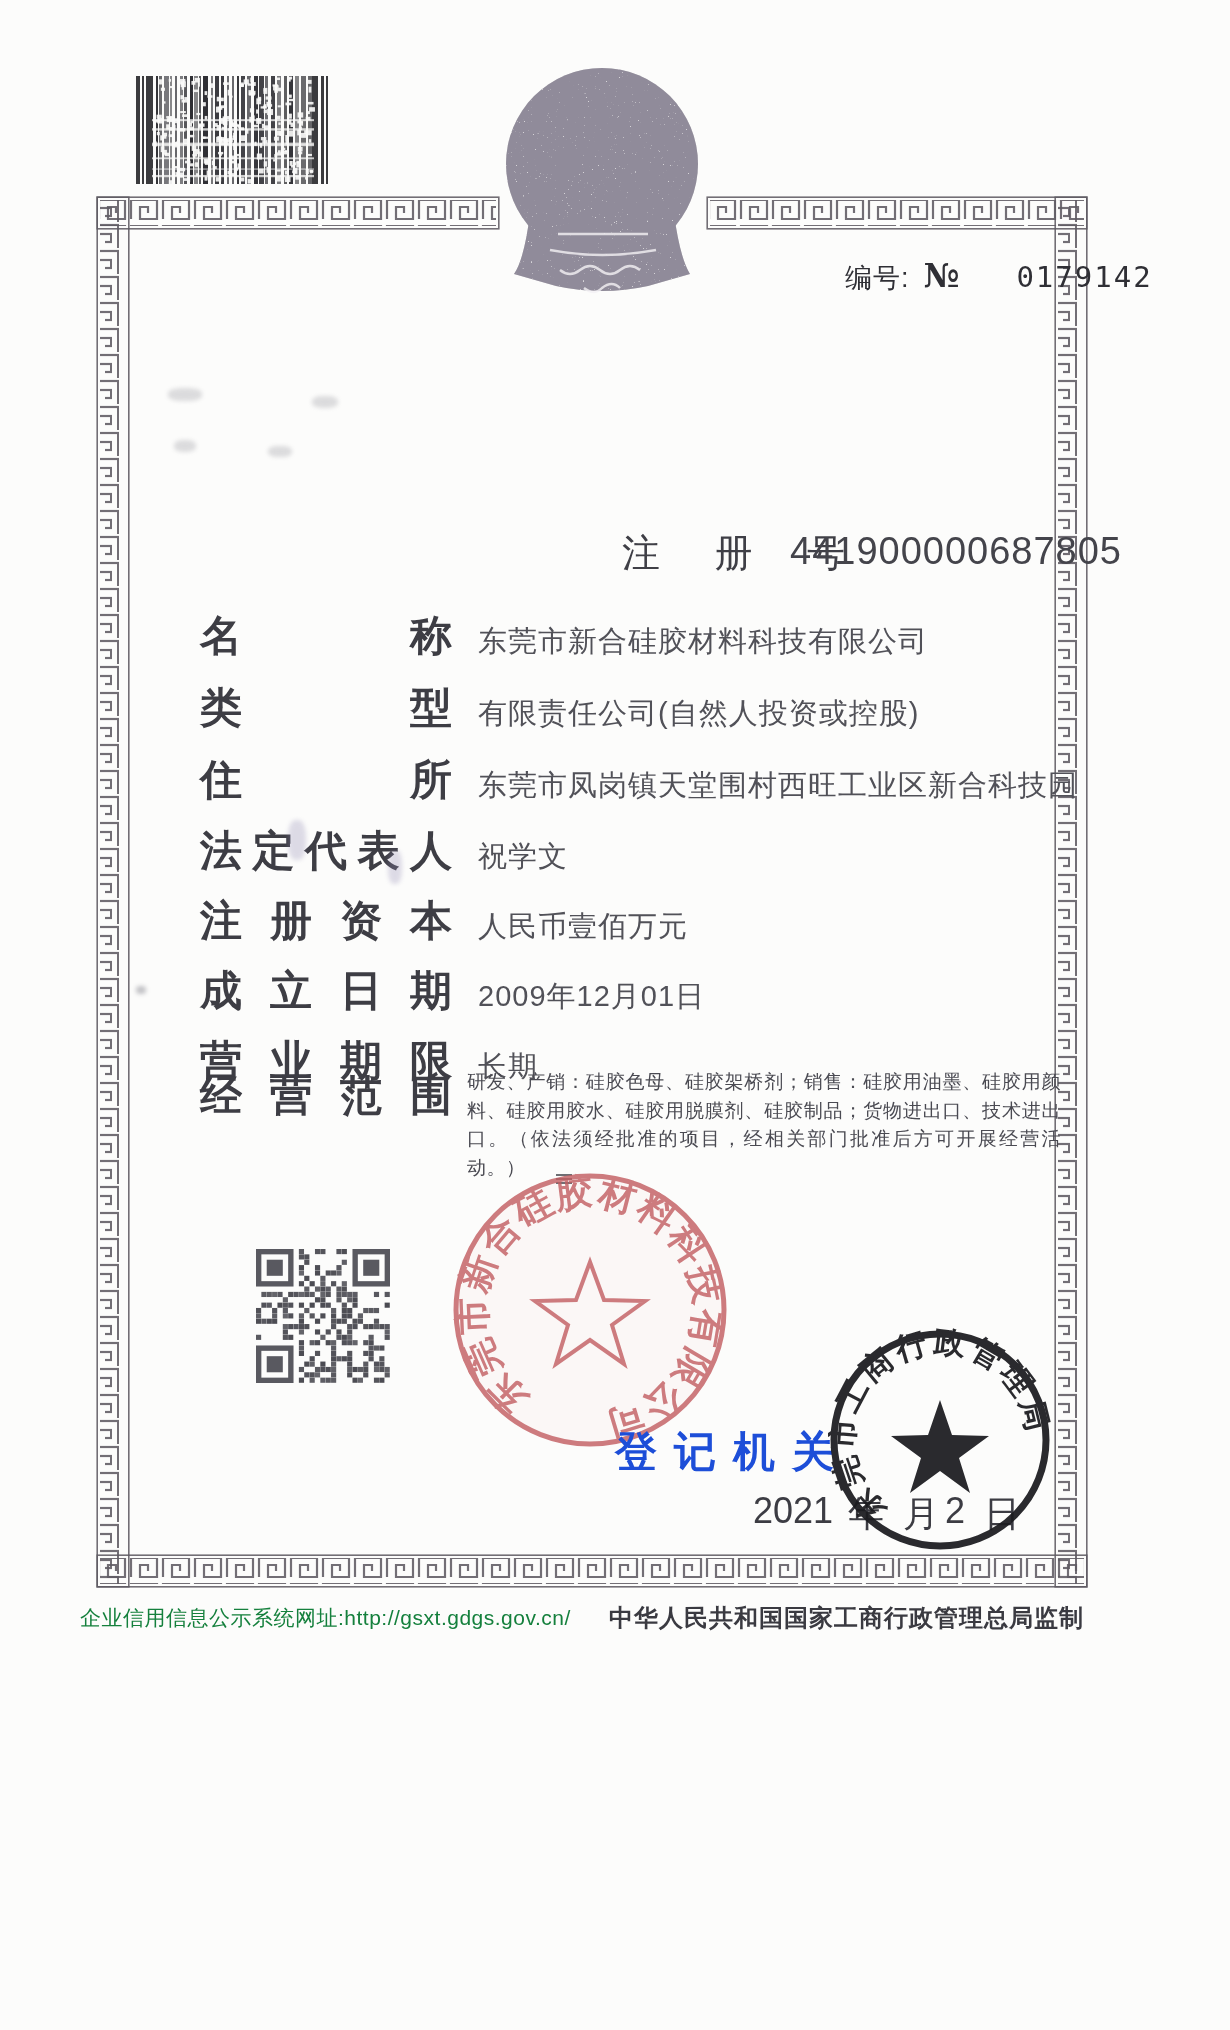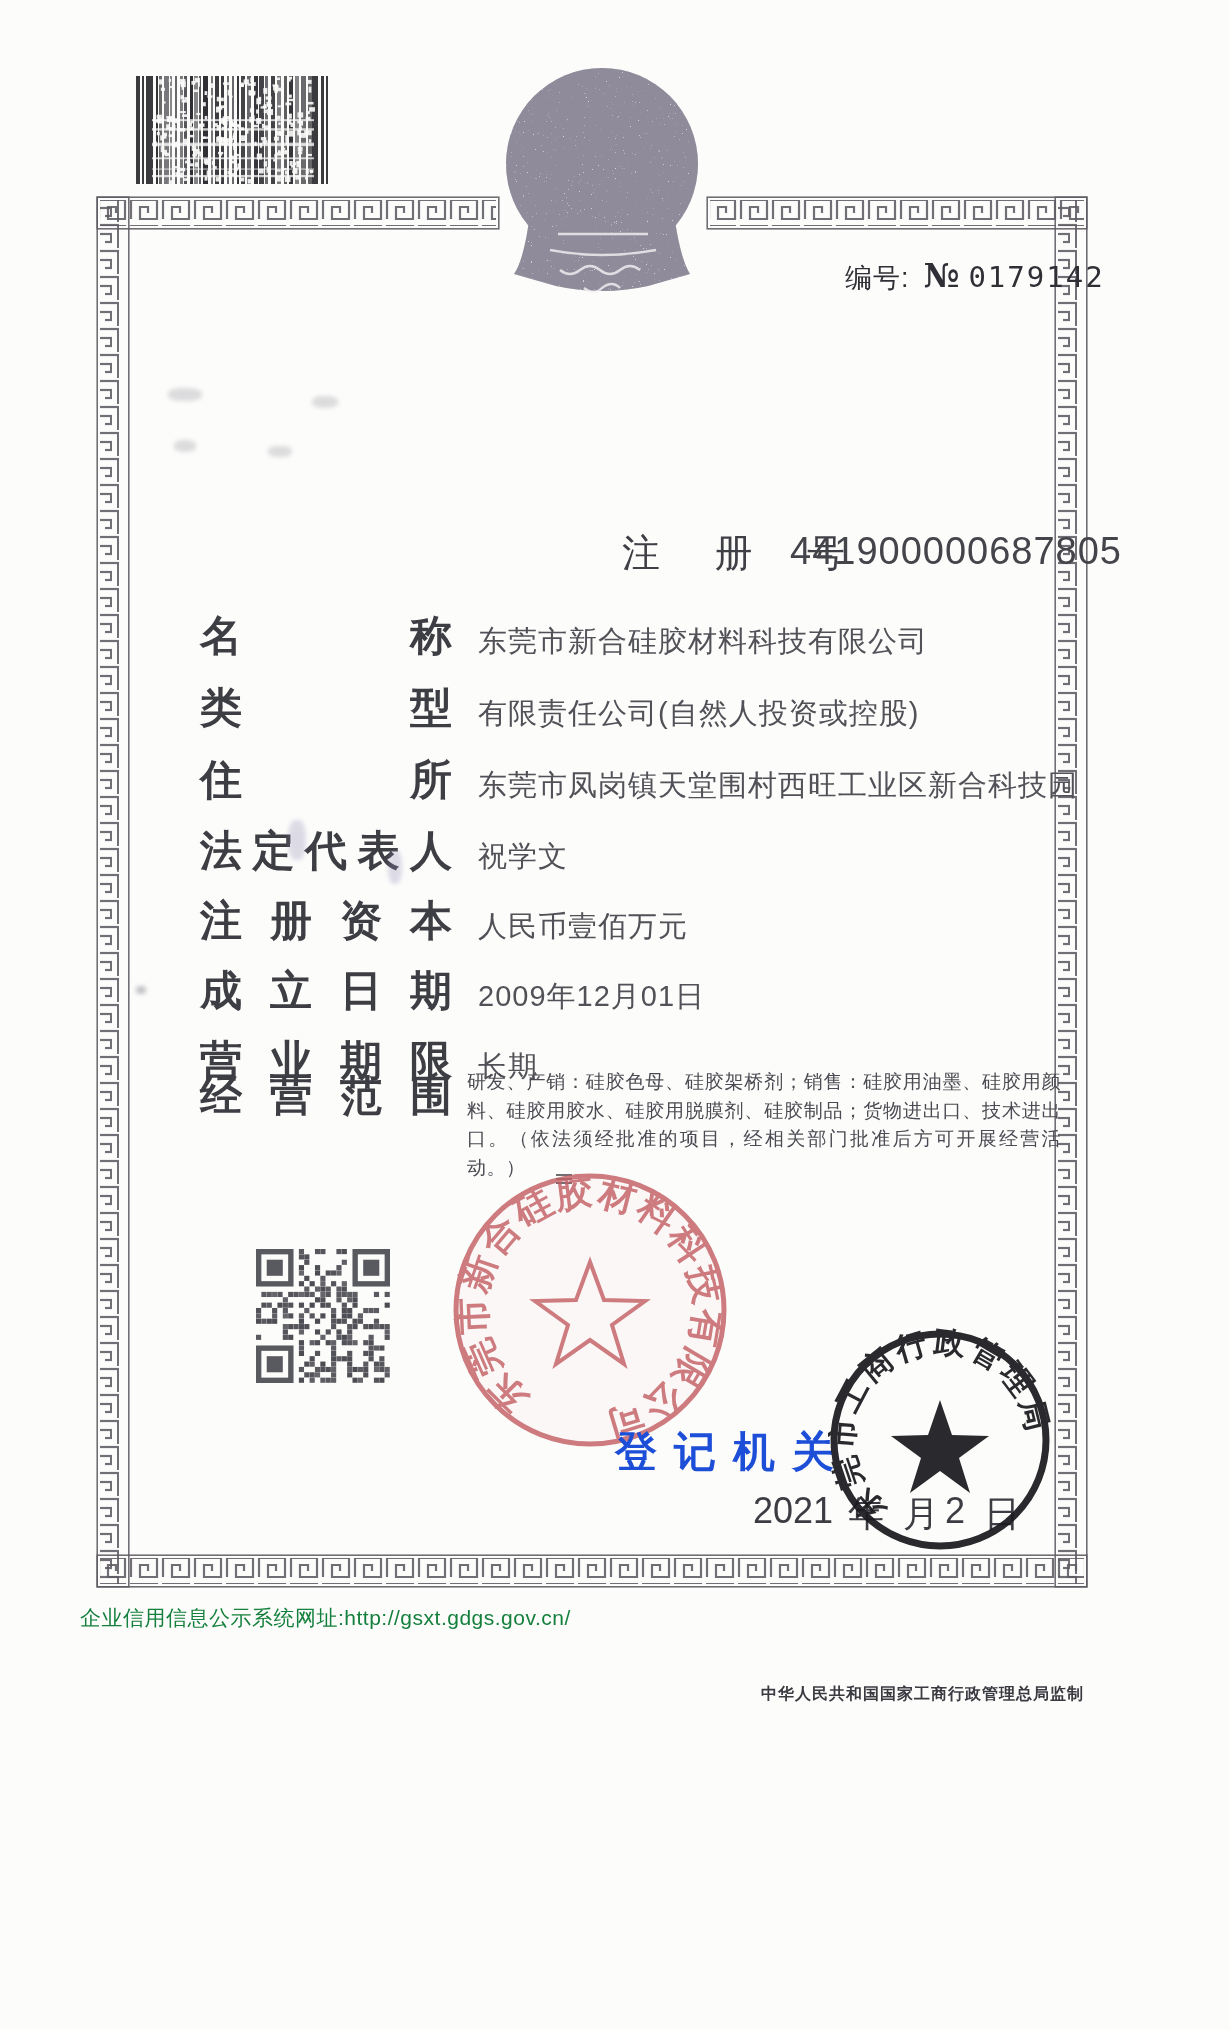--- a/index.html
+++ b/index.html
@@ -9,21 +9,21 @@
     font-family:"Liberation Sans","DejaVu Sans",sans-serif;
     color:#3d3d44;
   }
   
   .strip{position:absolute; opacity:.88;}
   
   .barcode{position:absolute; left:136px; top:74px; width:194px; height:114px;}
   .emblem{position:absolute; left:498px; top:64px; width:210px; height:234px;}
   .serial{position:absolute; left:845px; top:256px; font-size:27px; color:#2f2f35; letter-spacing:1px; white-space:nowrap;}
   .serial .nomark{font-family:"DejaVu Serif","Liberation Serif",serif; font-weight:700; font-size:33px; padding:0 8px 0 14px;}
-  .serial .num{font-family:"DejaVu Sans Mono","Liberation Mono",monospace; font-size:29px; letter-spacing:2px;}
+  .serial .num{font-family:"DejaVu Sans Mono","Liberation Mono",monospace; font-size:29px; letter-spacing:2px;margin-left:48px;}
   .title{
     position:absolute; left:288px; top:336px; width:660px;
     font-size:131px; font-weight:900; letter-spacing:44px; white-space:nowrap;
     color:#2b2b30; text-shadow:0 0 2px rgba(43,43,48,.55);
   }
   .regrow{position:absolute; top:528px; left:0; width:1230px; white-space:nowrap;}
   .regrow .rlabel{position:absolute; left:622px; font-size:38px; letter-spacing:22px; color:#3f3f46; font-weight:500;}
   .regrow .rvalue{position:absolute; left:790px; top:2px; font-size:38px; color:#44444b; letter-spacing:1px;}
   
   .flabel{
@@ -41,21 +41,21 @@
   }
   
   .qr{position:absolute; left:256px; top:1249px; width:134px; height:134px;}
   .red-seal{position:absolute; left:450px; top:1170px; width:280px; height:280px; opacity:.82;}
   .black-seal{position:absolute; left:828px; top:1328px; width:224px; height:224px; opacity:.93;}
   .issuer{position:absolute; left:615px; top:1424px; font-size:42px; font-weight:600; letter-spacing:17px; color:#1d4ed8; white-space:nowrap;}
   .dateline{position:absolute; top:1490px; left:0; width:1230px; height:46px; font-size:36px; color:#3c3c43;}
   .dateline span{position:absolute;}
   .d-year{left:753px;} .d-year-u{left:848px;} .d-month-u{left:903px;} .d-day{left:945px;} .d-day-u{left:984px;}
   .footer-left{position:absolute; left:80px; top:1604px; font-size:21px; color:#15803d; letter-spacing:.5px;}
-  .footer-right{position:absolute; right:146px; top:1684px; font-size:16px; font-weight:600; color:#3a3a41; letter-spacing:1px;}
+  .footer-right{position:absolute; right:146px; top:1602px; font-size:24px; font-weight:600; color:#3a3a41; letter-spacing:1px;}
   
   .smudge{position:absolute; background:#8a8a92; border-radius:40%; filter:blur(2px); opacity:.28;}
   .smudge.b{background:#8d86b0;}
   .artifact-lines{position:absolute; left:556px; top:1174px; width:16px; height:11px; opacity:.75;}
   .artifact-lines i{display:block; height:2px; background:#3f3f46; margin-bottom:2px;}
 </style>
 </head>
 <body>
 
 <div class="page">

